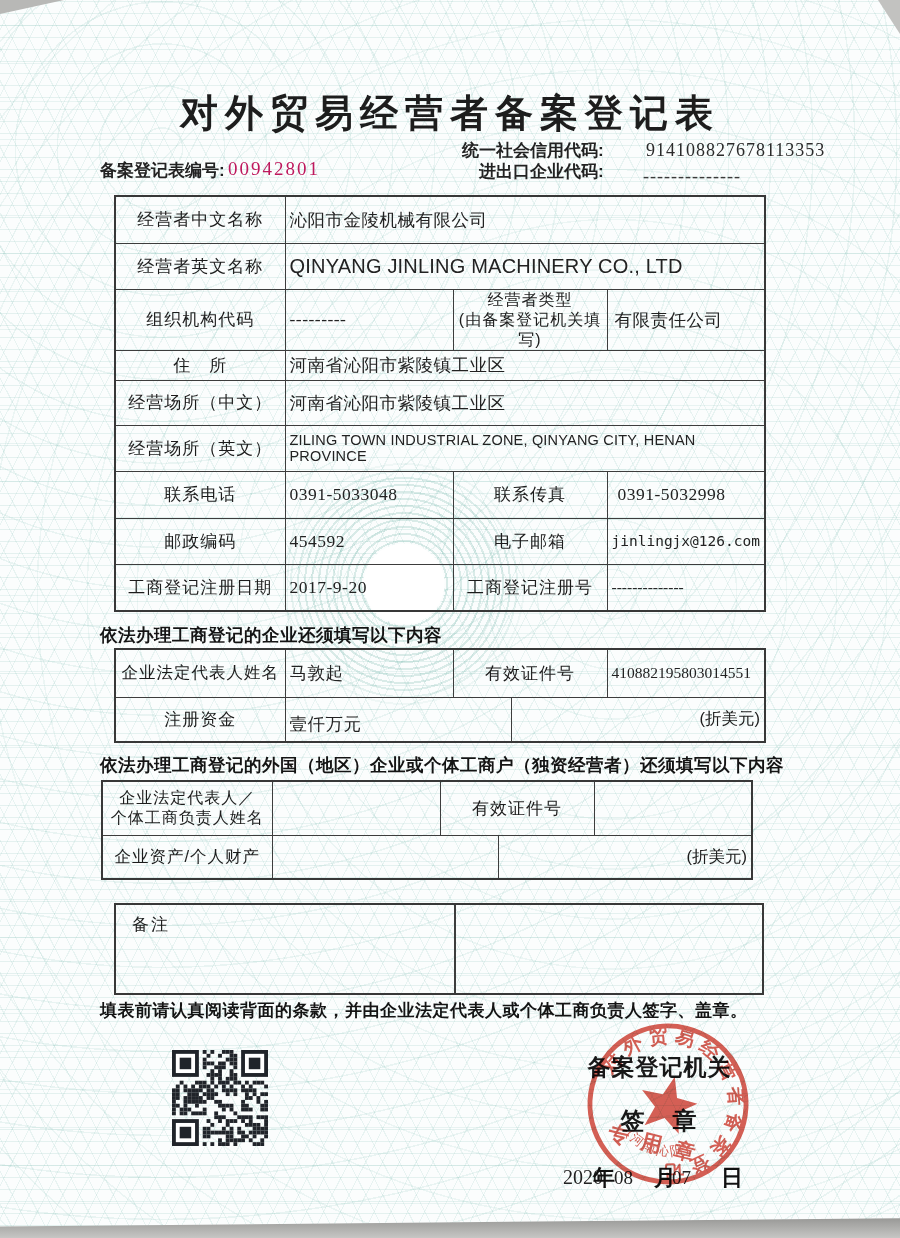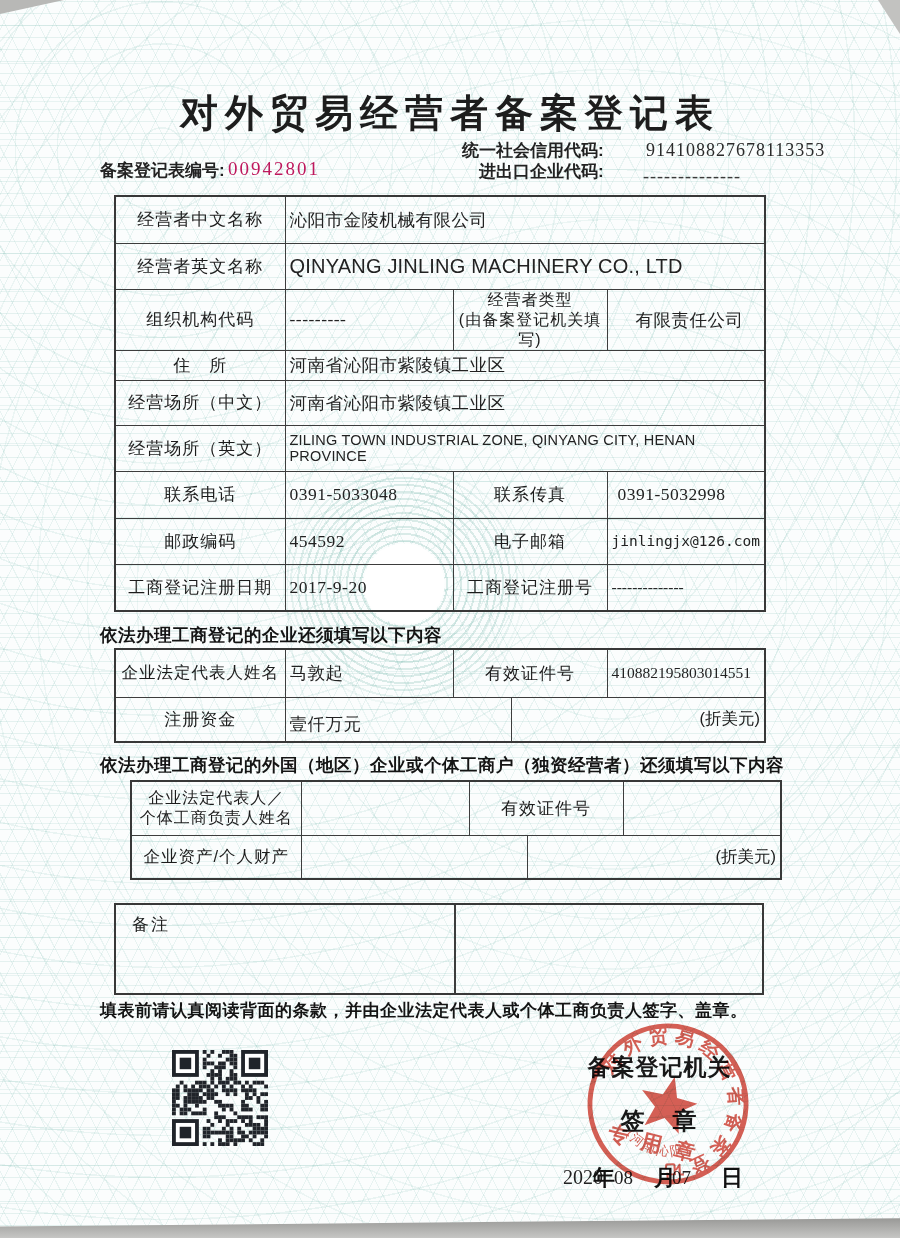--- a/index.html
+++ b/index.html
@@ -105,21 +105,21 @@
       <td class="lbl">经营者英文名称</td>
       <td class="val val-en" style="font-size:20px" colspan="4">QINYANG JINLING MACHINERY CO., LTD</td>
     </tr>
     <tr style="height:53px">
       <td class="lbl">组织机构代码</td>
       <td class="val dashes">---------</td>
       <td class="lbl" colspan="2">
         <span class="two">经营者类型</span>
         <span class="two">(由备案登记机关填写)</span>
       </td>
-      <td class="val" style="padding-left:28px">有限责任公司</td>
+      <td class="val" style="padding-left:7px">有限责任公司</td>
     </tr>
     <tr style="height:30px">
       <td class="lbl">住　所</td>
       <td class="val" colspan="4">河南省沁阳市紫陵镇工业区</td>
     </tr>
     <tr style="height:45px">
       <td class="lbl">经营场所（中文）</td>
       <td class="val" colspan="4">河南省沁阳市紫陵镇工业区</td>
     </tr>
     <tr style="height:46px">
@@ -165,21 +165,21 @@
     </tr>
     <tr style="height:45px">
       <td class="lbl">注册资金</td>
       <td class="val" colspan="2" style="vertical-align:top;padding-top:14px">壹仟万元</td>
       <td class="note-cell" colspan="2">(折美元)</td>
     </tr>
   </tbody>
     </table>
 
   <div class="abs sec-heading" style="left:100px;top:753px;">依法办理工商登记的外国（地区）企业或个体工商户（独资经营者）还须填写以下内容</div>
-  <table class="grid abs" style="left:130px;top:780px;width:650px;">
+  <table class="grid abs" style="left:101px;top:780px;width:650px;">
     <colgroup>
         <col style="width:170px">
         <col style="width:168px">
         <col style="width:58px">
         <col style="width:96px">
         <col style="width:158px">
       </colgroup>
     <tbody>
         <tr style="height:54px">
       <td class="lbl">

